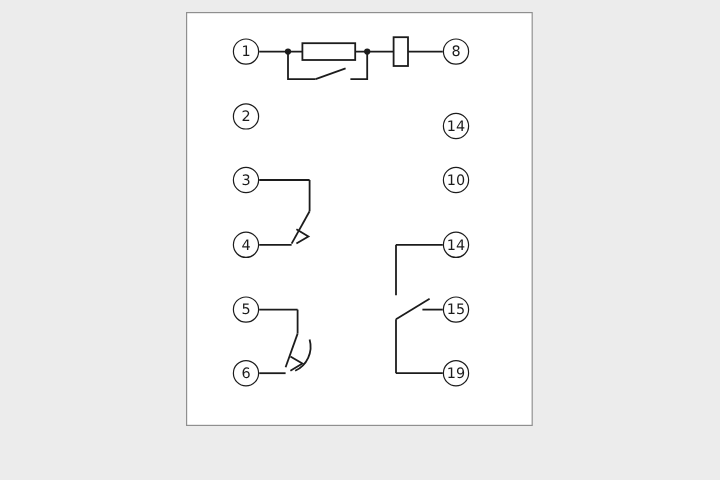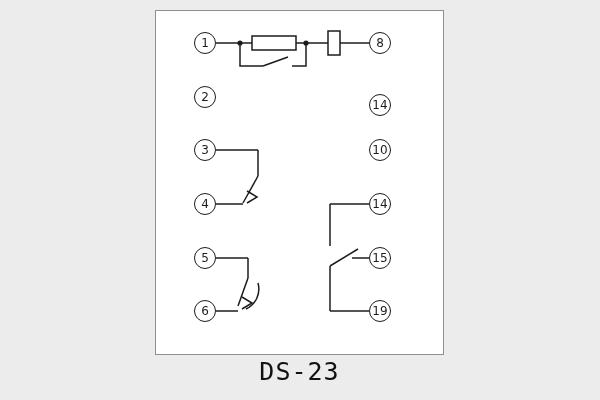--- a/index.html
+++ b/index.html
@@ -106,15 +106,14 @@
   <div class="terminal" style="left:194px;top:247px">5</div>
   <div class="terminal" style="left:194px;top:300px">6</div>
 
   <div class="terminal" style="left:369px;top:32px">8</div>
   <div class="terminal" style="left:369px;top:94px">14</div>
   <div class="terminal" style="left:369px;top:139px">10</div>
   <div class="terminal" style="left:369px;top:193px">14</div>
   <div class="terminal" style="left:369px;top:247px">15</div>
   <div class="terminal" style="left:369px;top:300px">19</div>
 
-  <div class="model-label">DS-23</div>
 
 </div>
 
 </body></html>

